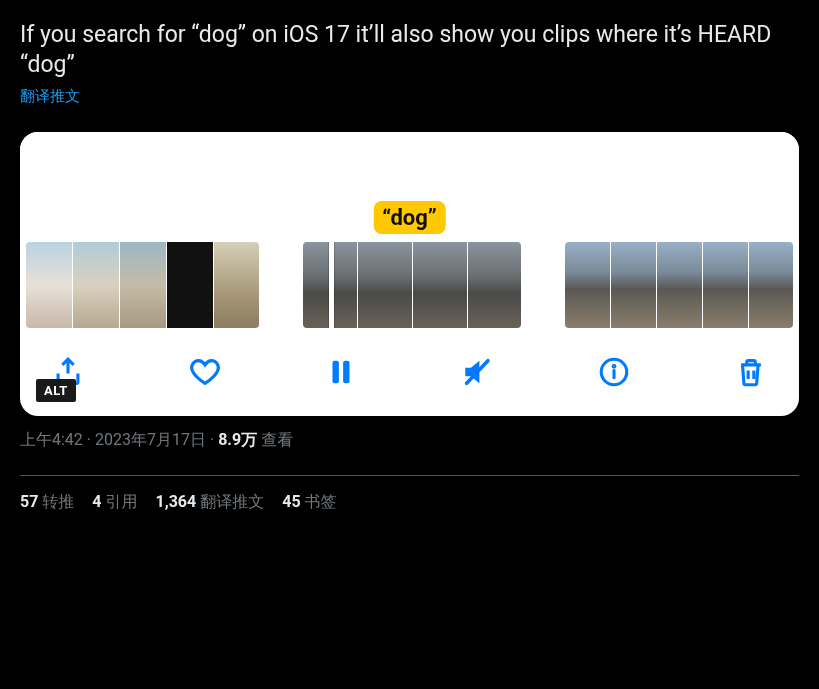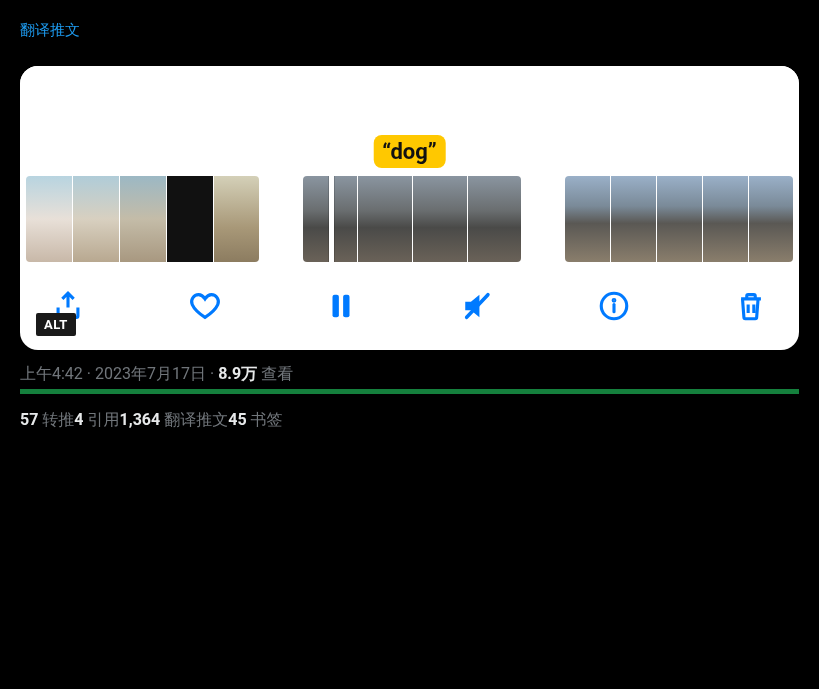--- a/index.html
+++ b/index.html
@@ -164,39 +164,41 @@
     letter-spacing: 0.5px;
   }
 
   .meta-row {
     margin-top: 14px;
     color: #71767b;
     font-size: 16px;
     display: flex;
     gap: 4px;
     align-items: baseline;
-    padding-bottom: 4px;
-    border-bottom: 5px solid #15803d;
+    padding-bottom: 24px;
+    border-bottom: 1px solid #15803d;
   }
   .meta-row strong { color: #e7e9ea; font-weight: 700; }
 
   .stats-row {
     display: flex;
+    gap: 18px;
     padding: 16px 0 0 0;
     font-size: 16px;
     color: #71767b;
   }
   .stat strong { color: #e7e9ea; font-weight: 700; margin-right: 4px; }
 </style>
 </head>
 <body>
 
 <div class="tweet">
 
 
+  <div class="tweet-text">If you search for “dog” on iOS 17 it’ll also show you clips where it’s HEARD “dog”</div>
   <span class="translate-link">翻译推文</span>
 
   <div class="media-card">
     <div class="media-top">
       <div class="dog-tag">“dog”</div>
       <div class="yellow-tick"></div>
     </div>
 
     <div class="clips-row">
       <div class="clip-group grp1">

